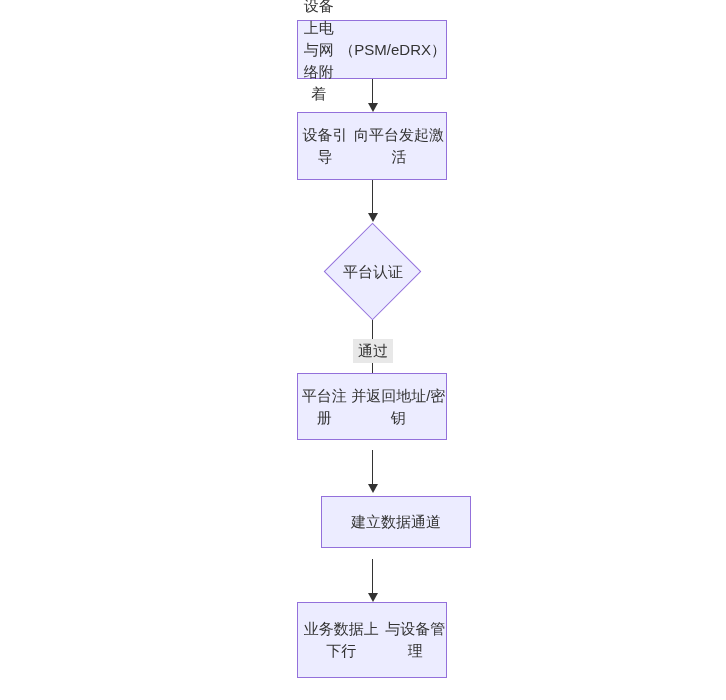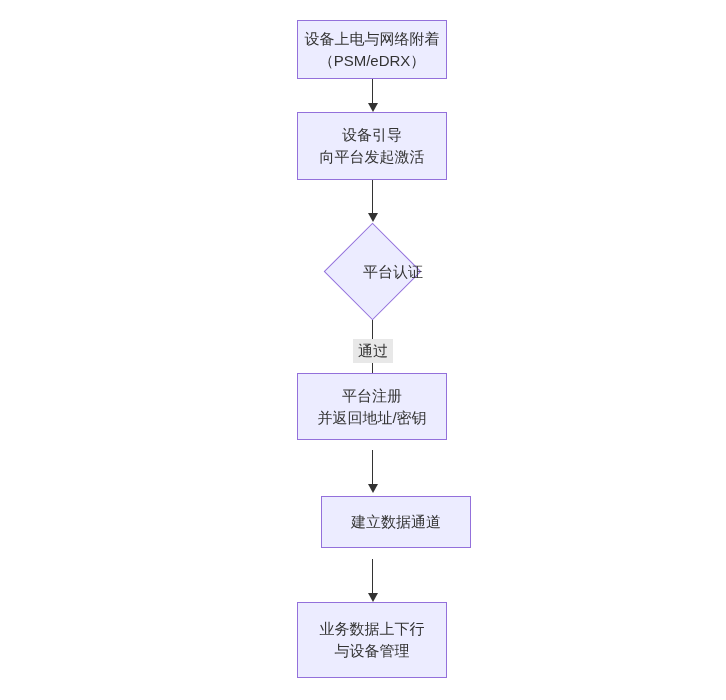--- a/index.html
+++ b/index.html
@@ -22,21 +22,20 @@
     width: 726px; height: 700px;
     background: var(--background);
   }
   .rect-node {
     position: absolute;
     left: 297px;
     width: 150px;
     background: var(--node-fill);
     border: 1px solid var(--node-border);
     display: flex;
-    flex-direction: column;
     align-items: center;
     justify-content: center;
     text-align: center;
     color: var(--text);
     font-size: 15px;
     line-height: 22px;
   }
   #node-power-attach       { top: 20px;  height: 59px; }
   #node-bootstrap          { top: 112px; height: 68px; }
   #node-platform-register  { top: 373px; height: 67px; }
@@ -52,21 +51,20 @@
     transform: rotate(45deg);
   }
   .diamond-label {
     position: absolute;
     left: 373px; top: 272px;
     transform: translate(-50%, -50%);
     color: var(--text);
     font-size: 15px;
     line-height: 22px;
     white-space: nowrap;
-    margin-left: 20px;
   }
 
   .edge-line {
     position: absolute;
     left: 372px;
     width: 1px;
     background: var(--edge-line);
   }
   .edge-arrowhead {
     position: absolute;

